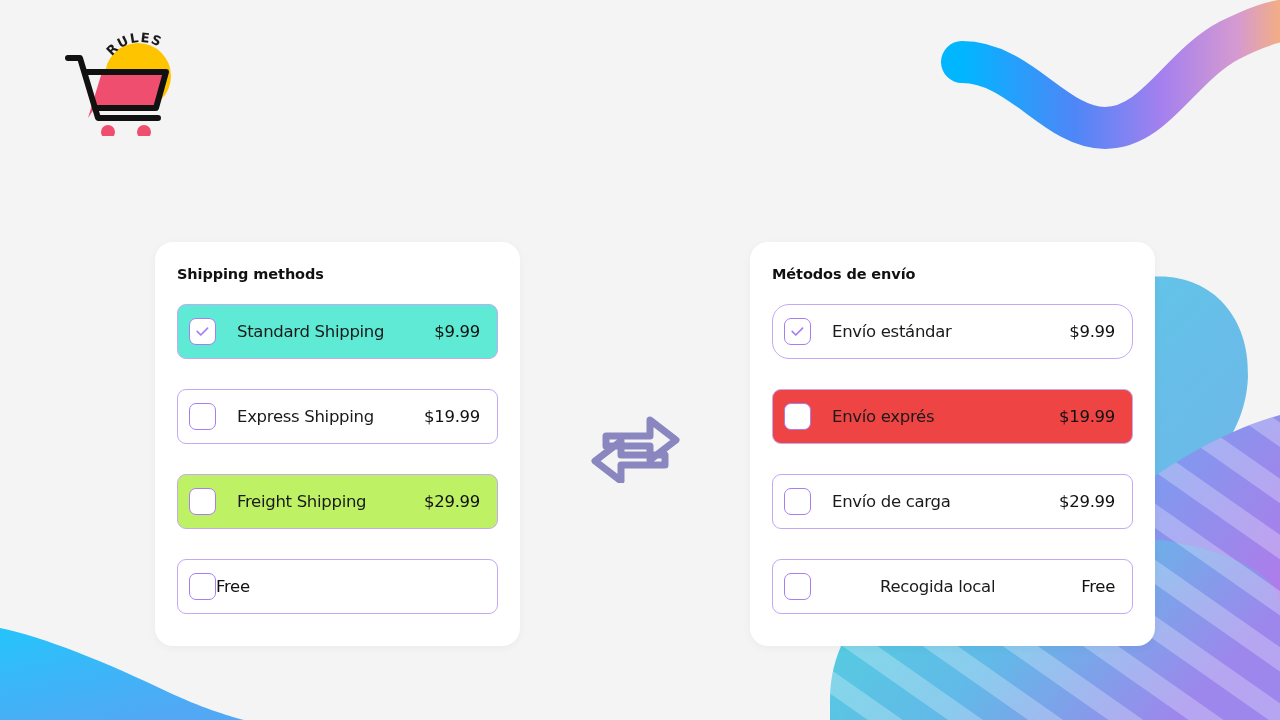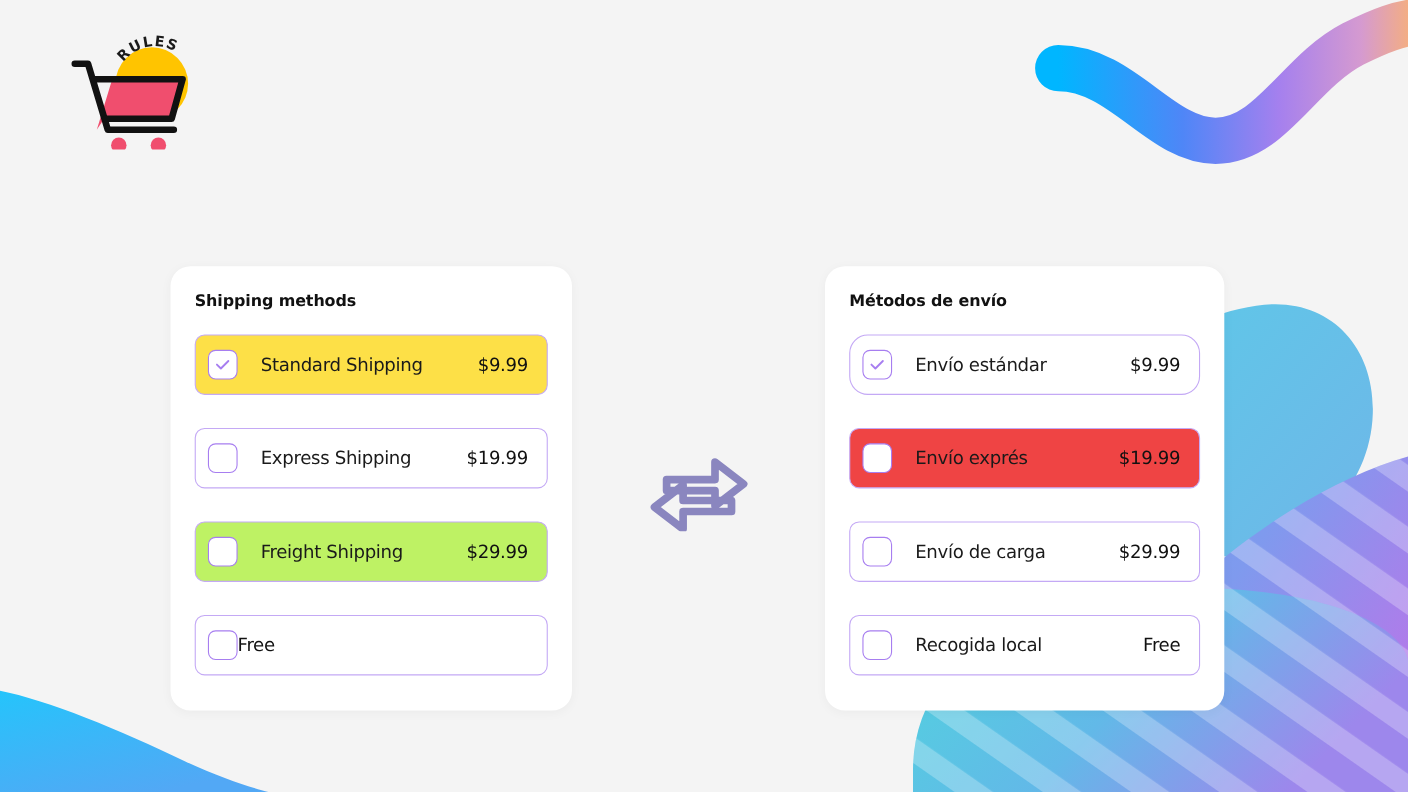--- a/index.html
+++ b/index.html
@@ -28,21 +28,21 @@
   #page-title .plain  { color:#333333; }
 
   
   .card {
     position:absolute;
     background:#ffffff;
     border-radius:18px;
     box-shadow:0 2px 10px rgba(0,0,0,0.04);
   }
   #card-source { left:155px; top:242px; width:365px; height:404px; }
-  #card-target { left:750px; top:242px; width:363px; height:404px; }
+  #card-target { left:750px; top:242px; width:405px; height:404px; }
 
   .card-title {
     position:absolute; top:24px; left:22px;
     font-family:"DejaVu Sans", sans-serif;
     font-size:14.5px; font-weight:bold; color:#111111;
     letter-spacing:-0.1px;
   }
 
   .rows { position:absolute; left:22px; right:22px; top:62px; }
 
@@ -187,21 +187,21 @@
       <path d="M 30 48 L 110 48 L 100 84 L 40 84" fill="none" stroke="#111111" stroke-width="6" stroke-linecap="round" stroke-linejoin="round"></path>
       <circle cx="52" cy="108" r="7" fill="#f04e6e"></circle>
       <circle cx="88" cy="108" r="7" fill="#f04e6e"></circle>
     </svg>
   </div>
 
 
   <div class="card" id="card-source">
     <div class="card-title">Shipping methods</div>
     <div class="rows">
-        <div class="method-row" style="border-color: rgb(196, 169, 245); background: #fde047;">
+        <div class="method-row" style="border-color: rgb(196, 169, 245); background: #5eead4;">
           <div class="cbox" style="border-color: rgb(167, 126, 240);">
             <svg width="17" height="17" viewBox="0 0 17 17">
               <path d="M 3.2 8.4 L 6.8 12 L 13.6 5.2" fill="none" stroke="#a77ef0" stroke-width="1.7" stroke-linecap="round" stroke-linejoin="round"></path>
             </svg>
           </div>
           <div class="method-label">Standard Shipping</div>
           <div class="method-price">$9.99</div>
         </div>
         <div class="method-row" style="border-color: rgb(196, 169, 245); background: rgb(255, 255, 255);">
           <div class="cbox" style="border-color: rgb(167, 126, 240);"></div>
@@ -242,21 +242,21 @@
         <div class="method-row" style="border-color: rgb(196, 169, 245); background: #ef4444;">
           <div class="cbox" style="border-color: rgb(167, 126, 240);"></div>
           <div class="method-label">Envío exprés</div>
           <div class="method-price">$19.99</div>
         </div>
         <div class="method-row" style="border-color: rgb(196, 169, 245); background: rgb(255, 255, 255);">
           <div class="cbox" style="border-color: rgb(167, 126, 240);"></div>
           <div class="method-label">Envío de carga</div>
           <div class="method-price">$29.99</div>
         </div>
-        <div class="method-row" style="border-color: rgb(196, 169, 245); background: rgb(255, 255, 255);">
+        <div class="method-row" style="border-color: rgb(196, 169, 245); background: rgb(255, 255, 255); gap: 48px;">
           <div class="cbox" style="border-color: rgb(167, 126, 240);"></div>
           <div class="method-label">Recogida local</div>
           <div class="method-price">Free</div>
         </div>
       </div>
   </div>
 
 </div>
 
 </body></html>

